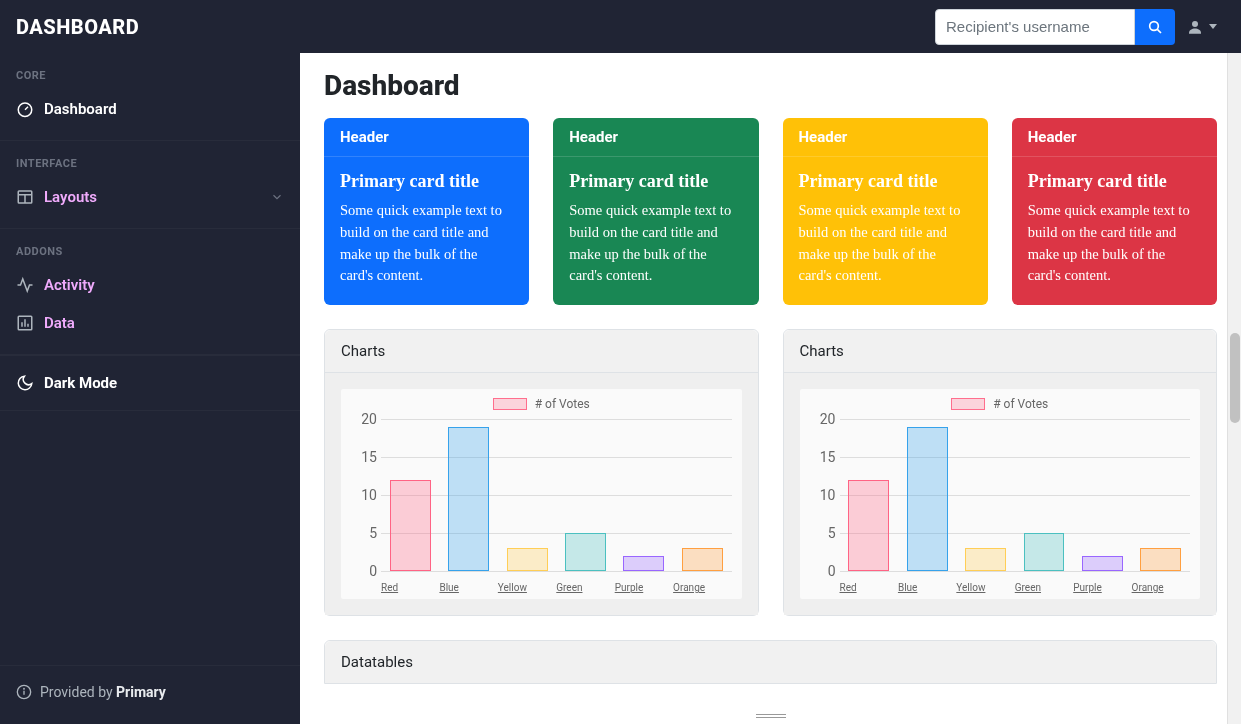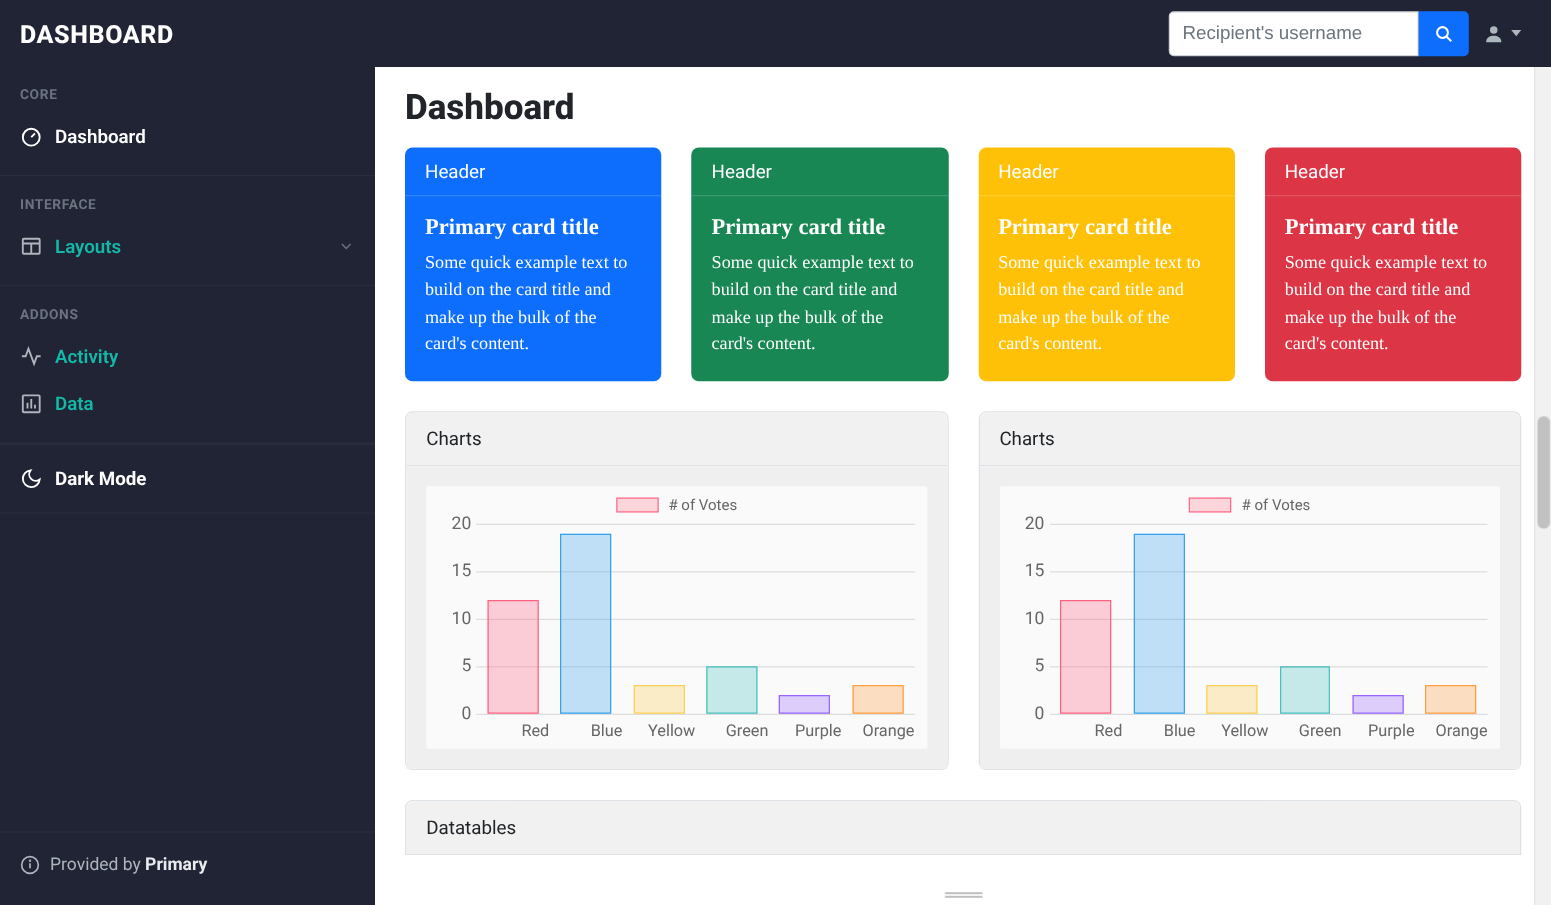--- a/index.html
+++ b/index.html
@@ -95,21 +95,21 @@
     font-weight: 700;
     color: #6c7280;
     letter-spacing: 0.5px;
     padding: 16px 16px 8px 16px;
   }
   .side-item {
     display: flex;
     align-items: center;
     gap: 10px;
     padding: 10px 16px;
-    color: #14b8a6;
+    color: #f0abfc;
     font-size: 15px;
     font-weight: 600;
     cursor: pointer;
     position: relative;
   }
   .side-item.active { color: #fff; }
   .side-item .chev {
     margin-left: auto;
     color: #6c7280;
   }
@@ -156,21 +156,21 @@
   .card {
     flex: 1;
     border-radius: 6px;
     color: #fff;
     overflow: hidden;
     display: flex;
     flex-direction: column;
   }
   .card-header {
     padding: 10px 16px;
-    font-weight: 400;
+    font-weight: 700;
     font-size: 15px;
     border-bottom: 1px solid rgba(255,255,255,0.15);
   }
   .card-body {
     padding: 14px 16px 18px 16px;
     font-family: Liberation Serif, serif;
   }
   .card-title { font-size: 18px; font-weight: 700; margin-bottom: 8px; }
   .card-text { font-size: 14.5px; line-height: 1.5; }
   .bg-primary { background: #0d6efd; }
@@ -256,23 +256,24 @@
     border-width: 1px;
     border-style: solid;
   }
   .x-labels {
     position: absolute;
     left: 40px; right: 10px; bottom: 6px;
     display: flex;
   }
   .x-label {
     flex: 1;
-    text-align: right;
-    font-size: 13px;
+    text-align: left;
+    font-size: 10px;
     color: #666;
+    text-decoration: underline;
   }
   .datatable-panel {
     margin: 24px 24px 0 24px;
     border: 1px solid #dee2e6;
     border-radius: 6px 6px 0 0;
   }
   .datatable-header {
     padding: 12px 16px;
     background: #f1f1f1;
     border-radius: 6px 6px 0 0;

